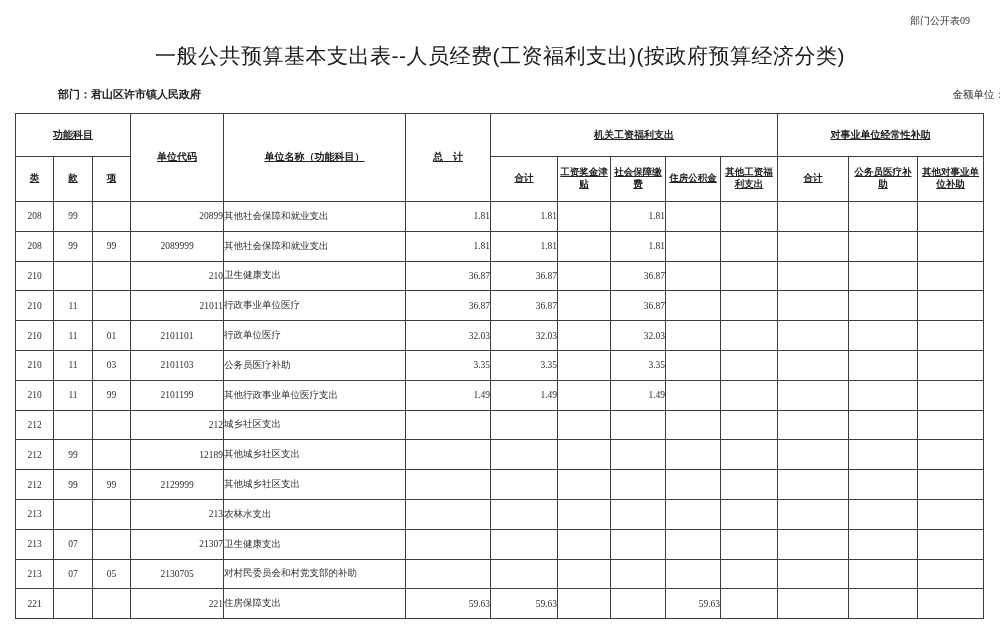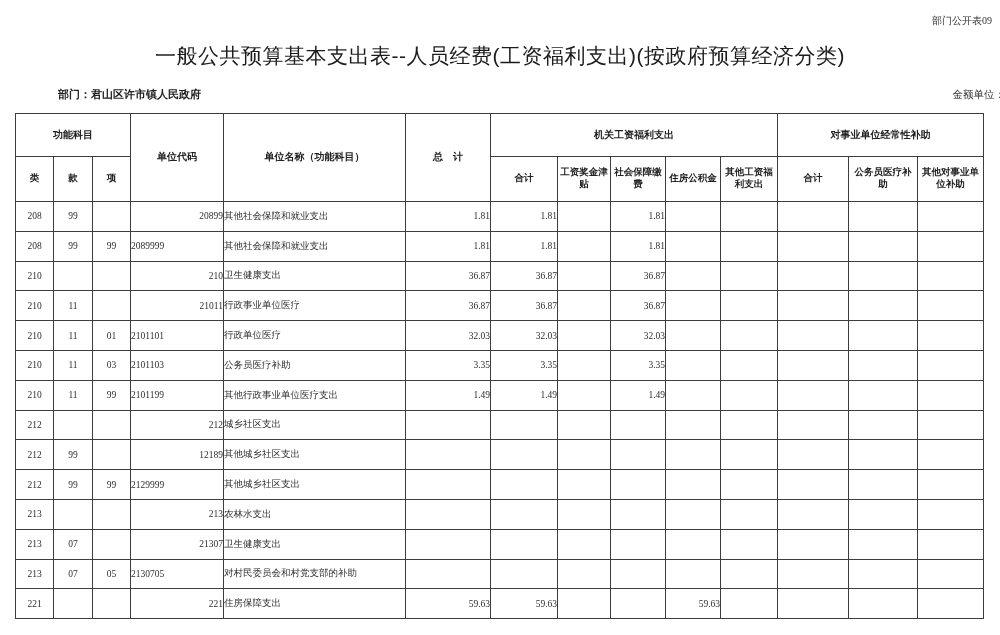--- a/index.html
+++ b/index.html
@@ -5,21 +5,21 @@
   html,body{margin:0;padding:0;}
   body{
     width:1000px;height:635px;
     background:#ffffff;
     position:relative;
     overflow:hidden;
     font-family:"Liberation Serif","DejaVu Serif",serif;
     color:#2e2e2e;
   }
   .doc-code{
-    position:absolute;top:14px;right:8px;
+    position:absolute;top:14px;right:30px;
     font-size:10px;color:#333;
   }
   .title{
     position:absolute;top:42px;left:0;width:1000px;
     text-align:center;
     font-family:"Liberation Sans","DejaVu Sans",sans-serif;
     font-weight:normal;
     font-size:21px;
     letter-spacing:0.5px;
     color:#1c1c1c;
@@ -43,28 +43,29 @@
     background:#fff;
   }
   table.budget th{
     font-weight:bold;
     text-align:center;
     vertical-align:middle;
     font-size:10px;
     color:#222;
     line-height:1.25;
     padding:1px 2px;
+    text-decoration:underline;
   }
   tr.hdr1{height:43px;}
   tr.hdr2{height:45px;}
   tr.hdr2 th{font-size:9.5px;}
   tr.datarow{height:29.8px;}
   td.c-center{text-align:center;font-size:9.5px;}
   td.c-left{text-align:right;font-size:9.5px;padding-left:4px;}
-  td.c-left-ind{text-align:left;font-size:9.5px;padding-left:27px;}
+  td.c-left-ind{text-align:center;font-size:9.5px;padding-left:27px;}
   td.c-name{text-align:left;font-size:9.5px;padding-left:4px;}
   td.c-name-ind{text-align:left;font-size:9.5px;padding-left:24px;}
   td.c-num{text-align:right;font-size:9.5px;padding-right:3px;}
 </style>
 </head>
 <body>
 
 <div class="doc-code">部门公开表09</div>
 
 <div class="title">一般公共预算基本支出表--人员经费(工资福利支出)(按政府预算经济分类)</div>

